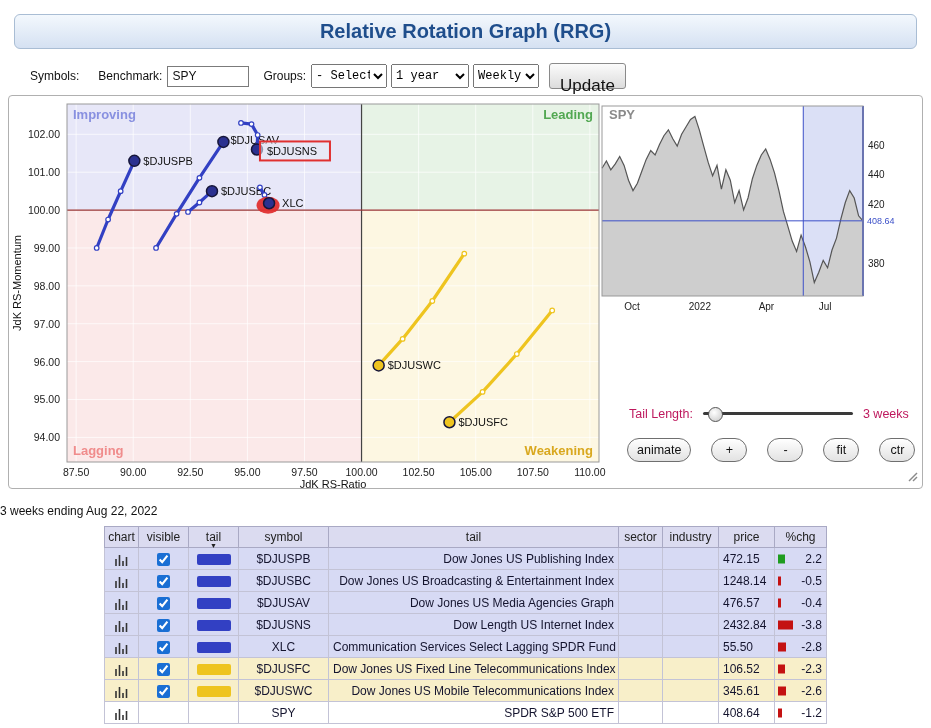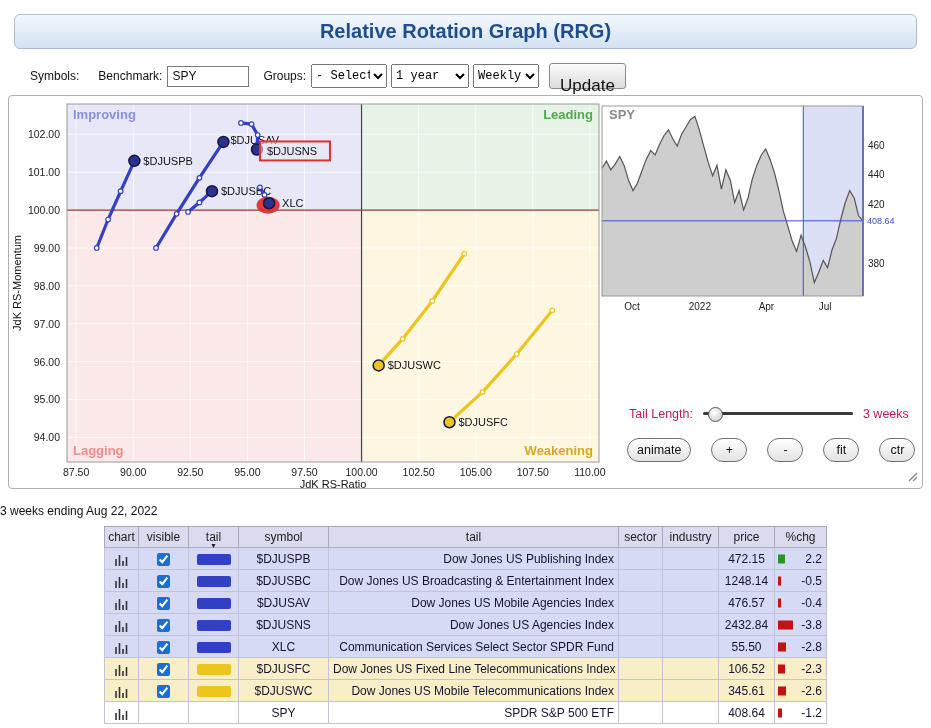--- a/index.html
+++ b/index.html
@@ -42,21 +42,21 @@
 
   #data-table{margin:0 auto;border-collapse:collapse;table-layout:fixed;width:722px;font-size:12px;color:#14142e}
   #data-table th{background:#dbdbf0;border:1px solid #a9a9c4;font-weight:normal;padding:3px 2px;color:#222;position:relative}
   #data-table td{border:1px solid #c3c3d6;padding:2px 4px;height:17px;overflow:hidden;white-space:nowrap}
   .row-blue td{background:#d7daf4}
   .row-yellow td{background:#f8efc9}
   .row-none td{background:#fff}
   .c-center{text-align:center}
   .c-sym{text-align:center}
   .c-name{text-align:right}
-  .c-price{text-align:center}
+  .c-price{text-align:left}
   .c-chg{text-align:right;position:relative;padding-left:32px}
   .chg-bar{position:absolute;left:3px;top:50%;transform:translateY(-50%);height:9px;display:inline-block}
   .sort{position:absolute;left:50%;bottom:-2px;transform:translateX(-50%);font-size:7px;color:#222}
   .swatch{display:inline-block;width:34px;height:11px;border-radius:2px;vertical-align:middle}
   input[type=checkbox]{width:13px;height:13px;accent-color:#1a6fd4;margin:0;vertical-align:middle}
   .chart-icon svg{vertical-align:middle}
 </style>
 </head>
 <body>
 
@@ -288,57 +288,57 @@
               <g stroke="#333" stroke-width="1.6">
                 <line x1="2" y1="13" x2="2" y2="6"></line>
                 <line x1="5.5" y1="13" x2="5.5" y2="2"></line>
                 <line x1="9" y1="13" x2="9" y2="8"></line>
                 <line x1="12.5" y1="13" x2="12.5" y2="4"></line>
               </g>
             </svg></span></td>
         <td class="c-center"><input type="checkbox" checked="" style=""></td>
         <td class="c-center"><span class="swatch" style="background: rgb(50, 64, 195);"></span></td>
         <td class="c-sym">$DJUSAV</td>
-        <td class="c-name">Dow Jones US Mobile Agencies Index</td>
+        <td class="c-name">Dow Jones US Media Agencies Graph</td>
         <td></td>
         <td></td>
         <td class="c-price">476.57</td>
         <td class="c-chg"><span class="chg-bar" style="width: 3px; background: rgb(196, 18, 18);"></span><span class="chg-val">-0.4</span></td>
       </tr>
       <tr class="row-blue">
         <td class="c-center"><span class="chart-icon"><svg width="16" height="13" viewBox="0 0 16 13">
               <g stroke="#333" stroke-width="1.6">
                 <line x1="2" y1="13" x2="2" y2="6"></line>
                 <line x1="5.5" y1="13" x2="5.5" y2="2"></line>
                 <line x1="9" y1="13" x2="9" y2="8"></line>
                 <line x1="12.5" y1="13" x2="12.5" y2="4"></line>
               </g>
             </svg></span></td>
         <td class="c-center"><input type="checkbox" checked="" style=""></td>
         <td class="c-center"><span class="swatch" style="background: rgb(50, 64, 195);"></span></td>
         <td class="c-sym">$DJUSNS</td>
-        <td class="c-name">Dow Jones US Agencies Index</td>
+        <td class="c-name">Dow Length US Internet Index</td>
         <td></td>
         <td></td>
         <td class="c-price">2432.84</td>
         <td class="c-chg"><span class="chg-bar" style="width: 15px; background: rgb(196, 18, 18);"></span><span class="chg-val">-3.8</span></td>
       </tr>
       <tr class="row-blue">
         <td class="c-center"><span class="chart-icon"><svg width="16" height="13" viewBox="0 0 16 13">
               <g stroke="#333" stroke-width="1.6">
                 <line x1="2" y1="13" x2="2" y2="6"></line>
                 <line x1="5.5" y1="13" x2="5.5" y2="2"></line>
                 <line x1="9" y1="13" x2="9" y2="8"></line>
                 <line x1="12.5" y1="13" x2="12.5" y2="4"></line>
               </g>
             </svg></span></td>
         <td class="c-center"><input type="checkbox" checked="" style=""></td>
         <td class="c-center"><span class="swatch" style="background: rgb(50, 64, 195);"></span></td>
         <td class="c-sym">XLC</td>
-        <td class="c-name">Communication Services Select Sector SPDR Fund</td>
+        <td class="c-name">Communication Services Select Lagging SPDR Fund</td>
         <td></td>
         <td></td>
         <td class="c-price">55.50</td>
         <td class="c-chg"><span class="chg-bar" style="width: 8px; background: rgb(196, 18, 18);"></span><span class="chg-val">-2.8</span></td>
       </tr>
       <tr class="row-yellow">
         <td class="c-center"><span class="chart-icon"><svg width="16" height="13" viewBox="0 0 16 13">
               <g stroke="#333" stroke-width="1.6">
                 <line x1="2" y1="13" x2="2" y2="6"></line>
                 <line x1="5.5" y1="13" x2="5.5" y2="2"></line>

